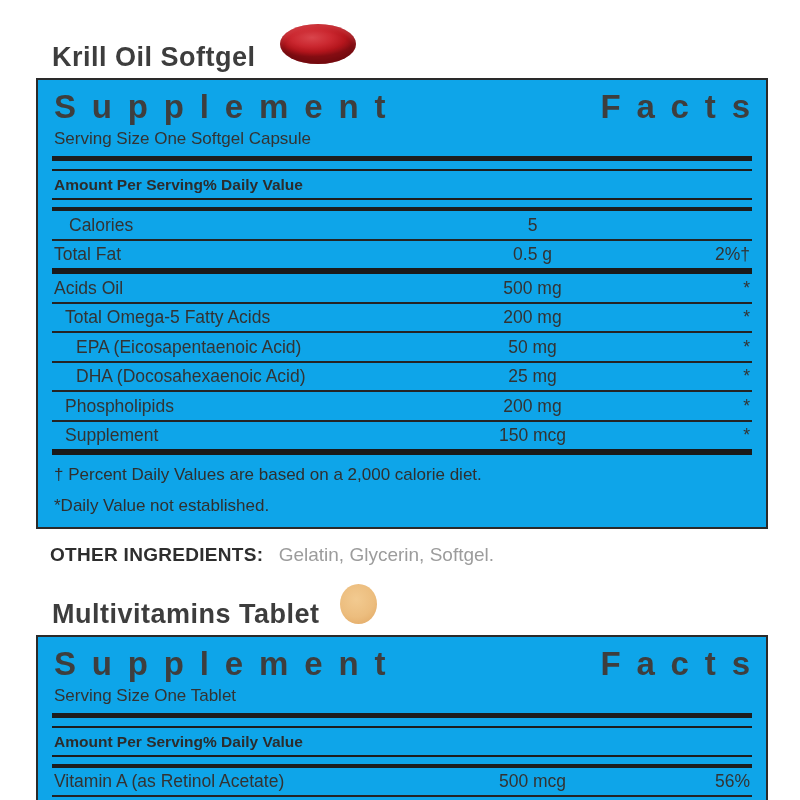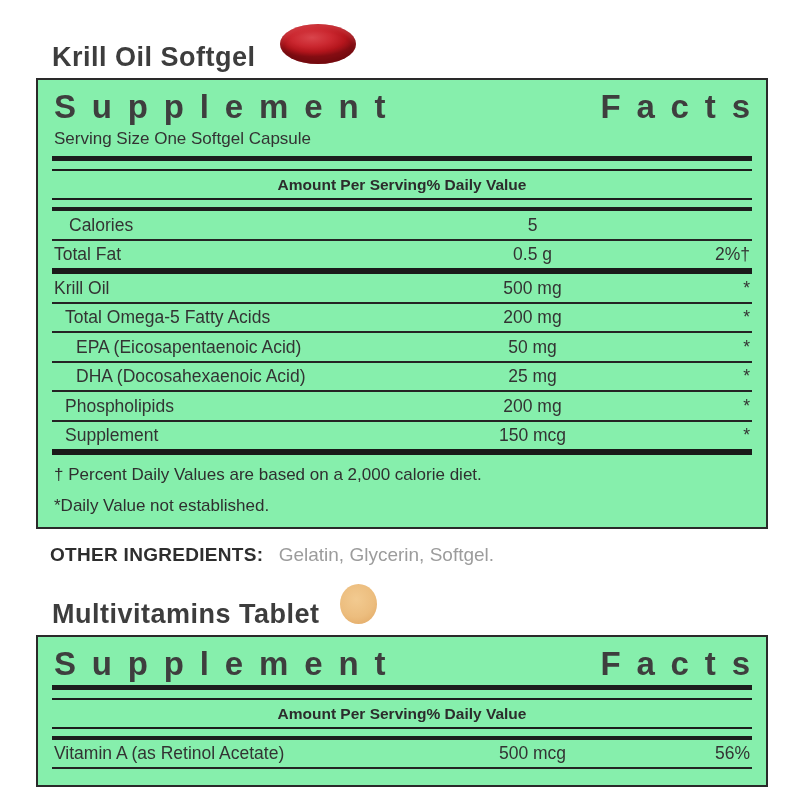--- a/index.html
+++ b/index.html
@@ -27,34 +27,34 @@
     width:37px;height:40px;border-radius:50%;
     margin:0 0 6px 20px;
     background:radial-gradient(circle at 44% 38%, #f2ca90 0%, #ecbd7e 55%, #e0a560 100%);
   }
 
   
   .panel{
     border:2px solid #2a2a2a;
     padding:4px 14px 0 14px;
     margin-bottom:12px;
-    background:#86efac;
+    background:#0ea5e9;
   }
   .sf-title{
     display:flex;justify-content:space-between;align-items:baseline;
     font-size:33px;font-weight:bold;color:#3e3e3e;
     padding:4px 2px 2px 2px;
   }
   .sf-title span{letter-spacing:.48em;white-space:nowrap;}
   .sf-title .w2{margin-right:-.48em;}
   .serving{font-size:17px;color:#333;padding:1px 2px 7px 2px;}
   .rule-double{height:8px;border-top:5px solid #1d1d1d;border-bottom:2px solid #1d1d1d;}
   .rule-double-sm{height:7px;border-top:2px solid #1d1d1d;border-bottom:4px solid #1d1d1d;}
   .sf-header{
-    display:flex;justify-content:center;align-items:center;
+    display:flex;justify-content:flex-start;align-items:center;
     font-size:15.5px;font-weight:bold;color:#2c2c2c;
     padding:5px 2px 4px 2px;
   }
   .sf-rows{}
   .sf-row{
     display:grid;grid-template-columns:1fr 165px 135px;align-items:baseline;
     font-size:17.5px;color:#333;
     padding:3.5px 2px 3px 2px;
     border-bottom:2px solid #242424;
   }
@@ -98,21 +98,21 @@
     <span class="cell name" style="padding-left: 0px; margin-left: 15px;">Calories</span>
     <span class="cell amt">5</span>
     <span class="cell dv"></span>
   </div>
         <div class="sf-row after-thick">
     <span class="cell name" style="padding-left: 0px;">Total Fat</span>
     <span class="cell amt">0.5 g</span>
     <span class="cell dv">2%†</span>
   </div>
         <div class="sf-row">
-    <span class="cell name" style="padding-left: 0px;">Krill Oil</span>
+    <span class="cell name" style="padding-left: 0px;">Acids Oil</span>
     <span class="cell amt">500 mg</span>
     <span class="cell dv">*</span>
   </div>
         <div class="sf-row">
     <span class="cell name" style="padding-left: 11px;">Total Omega-5 Fatty Acids</span>
     <span class="cell amt">200 mg</span>
     <span class="cell dv">*</span>
   </div>
         <div class="sf-row">
     <span class="cell name" style="padding-left: 22px;">EPA (Eicosapentaenoic Acid)</span>
@@ -149,20 +149,21 @@
   <div class="title-row sect2-title">
     <span class="title">Multivitamins Tablet</span>
     <span class="pill-tablet"></span>
   </div>
 
   <div class="panel">
     <div class="sf-title">
       <span class="w1">Supplement</span>
       <span class="w2">Facts</span>
     </div>
+    <div class="serving">Serving Size One Tablet</div>
     <div class="rule-double"></div>
     <div class="sf-header">
       <span>Amount Per Serving</span>
       <span>% Daily Value</span>
     </div>
     <div class="rule-double-sm"></div>
     <div class="sf-rows" style="margin-bottom:16px;">
         <div class="sf-row">
     <span class="cell name" style="padding-left: 0px;">Vitamin A (as Retinol Acetate)</span>
     <span class="cell amt">500 mcg</span>

